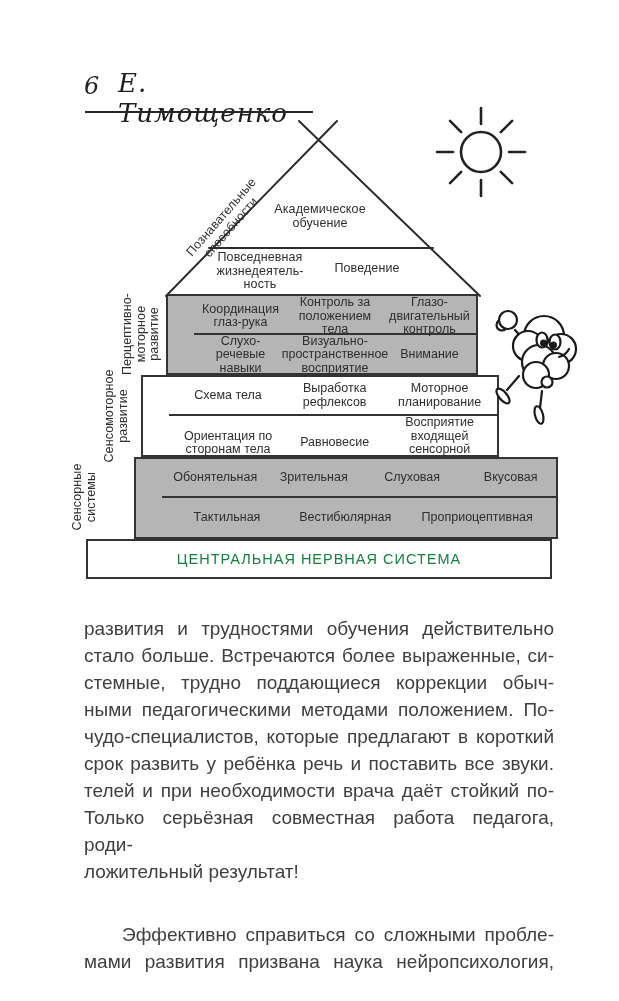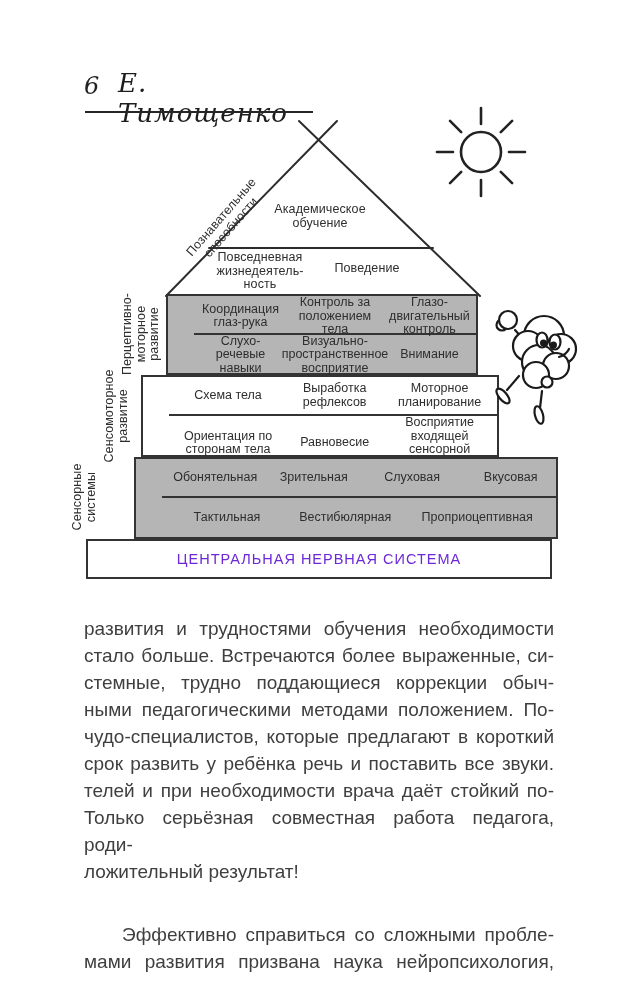--- a/index.html
+++ b/index.html
@@ -39,21 +39,21 @@
   .g-a{grid-template-columns:33% 34% 33%;}
   .g-b{grid-template-columns:36% 29% 35%;}
   .g-c4{grid-template-columns:27% 23% 27% 23%;}
   .g-c3{grid-template-columns:33% 27% 40%;}
   .blk-a{left:166px;top:294px;width:312px;height:81px;}
   .blk-b{left:141px;top:375px;width:358px;height:82px;}
   .blk-c{left:106px;top:457px;width:424px;height:82px;margin-left:28px;}
   .base{
     position:absolute;left:86px;top:539px;width:466px;height:40px;box-sizing:border-box;
     border:2px solid var(--line-color,#333);background:#fff;display:flex;align-items:center;justify-content:center;
-    font-size:14.5px;letter-spacing:1px;color:#6d28d9;
+    font-size:14.5px;letter-spacing:1px;color:#15803d;
   }
   .brain{position:absolute;left:492px;top:304px;z-index:5;}
   
   .bodytext{
     position:absolute;left:84px;top:615px;width:470px;
     font-size:19px;line-height:27px;color:var(--body-text,#3f3f3f);
   }
   .bline{white-space:nowrap;}
   .bline.j{white-space:normal;text-align:justify;text-align-last:justify;}
   .bline.indent{text-indent:38px;margin-top:36px;}
@@ -168,21 +168,21 @@
         <circle cx="44" cy="71" r="13"></circle>
         <circle cx="55" cy="78" r="5.5"></circle>
 
         <line x1="50" y1="87" x2="48" y2="104"></line>
         <ellipse cx="47" cy="111" rx="4" ry="9" transform="rotate(-15 47 111)"></ellipse>
       </g>
     </svg>
   </div>
 
   <div class="bodytext">
-    <div class="bline j">развития и трудностями обучения необходимости</div>
+    <div class="bline j">развития и трудностями обучения действительно</div>
     <div class="bline j">стало больше. Встречаются более выраженные, си-</div>
     <div class="bline j">стемные, трудно поддающиеся коррекции обыч-</div>
     <div class="bline j">ными педагогическими методами положением. По-</div>
     <div class="bline j">чудо-специалистов, которые предлагают в короткий</div>
     <div class="bline j">срок развить у ребёнка речь и поставить все звуки.</div>
     <div class="bline j">телей и при необходимости врача даёт стойкий по-</div>
     <div class="bline j">Только серьёзная совместная работа педагога, роди-</div>
     <div class="bline">ложительный результат!</div>
     <div class="bline j indent">Эффективно справиться со сложными пробле-</div>
     <div class="bline j">мами развития призвана наука нейропсихология,</div>

